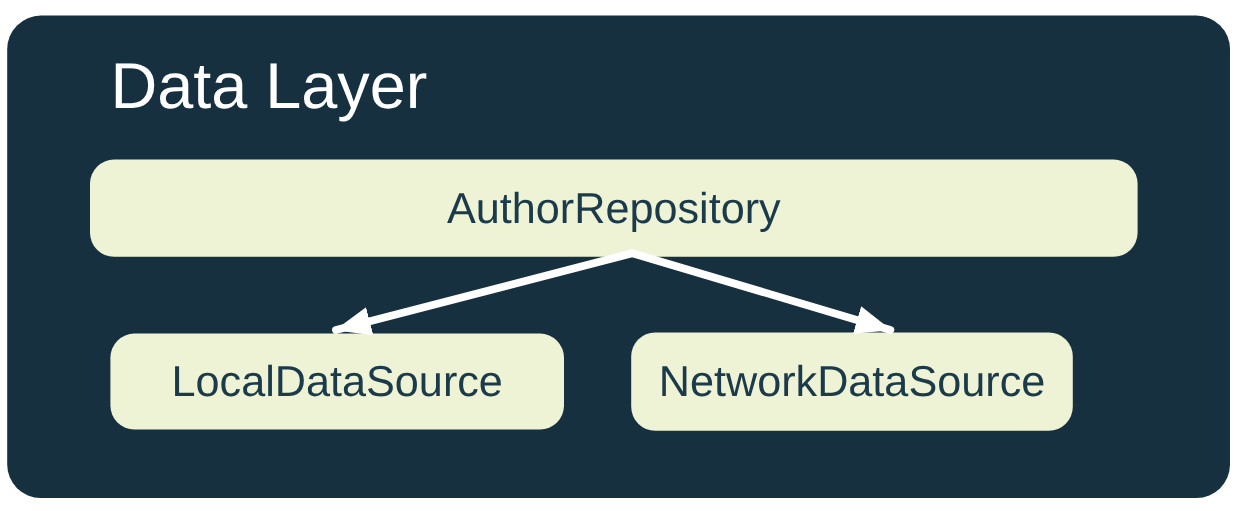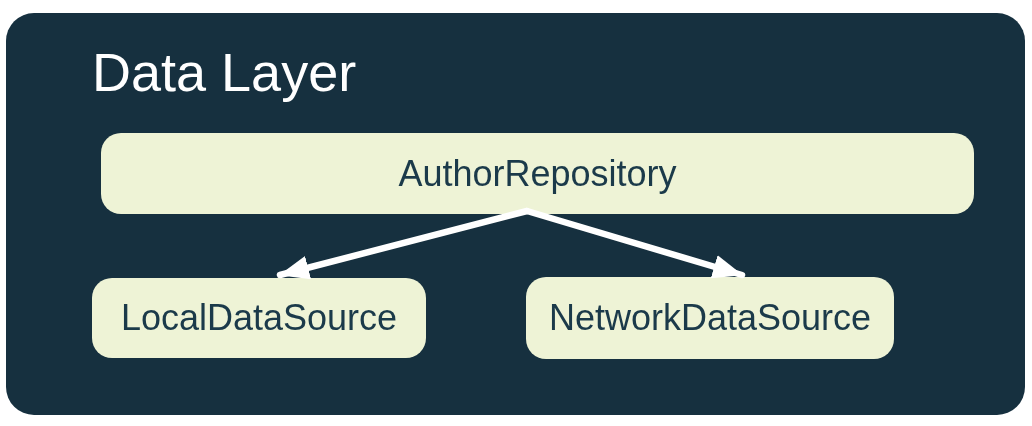--- a/index.html
+++ b/index.html
@@ -39,22 +39,22 @@
     background: var(--node_bg, #EEF3D6);
     border-radius: 20px;
     display: flex;
     align-items: center;
     justify-content: center;
     color: var(--node_text, #1B3A4A);
     font-size: 36px;
     font-weight: 400;
     white-space: nowrap;
   }
-  .node-repo    { left: 95px;  top: 120px; width: 873px; height: 81px; }
-  .node-local   { left: 86px;  top: 265px; width: 334px; height: 80px; }
+  .node-repo    { left: 69px;  top: 120px; width: 873px; height: 81px; }
+  .node-local   { left: 86px;  top: 265px; width: 378px; height: 80px; }
   .node-network { left: 520px; top: 264px; width: 368px; height: 82px; }
   .edges-overlay {
     position: absolute;
     left: 0;
     top: 0;
     width: 1032px;
     height: 426px;
     pointer-events: none;
   }
   .edge {

